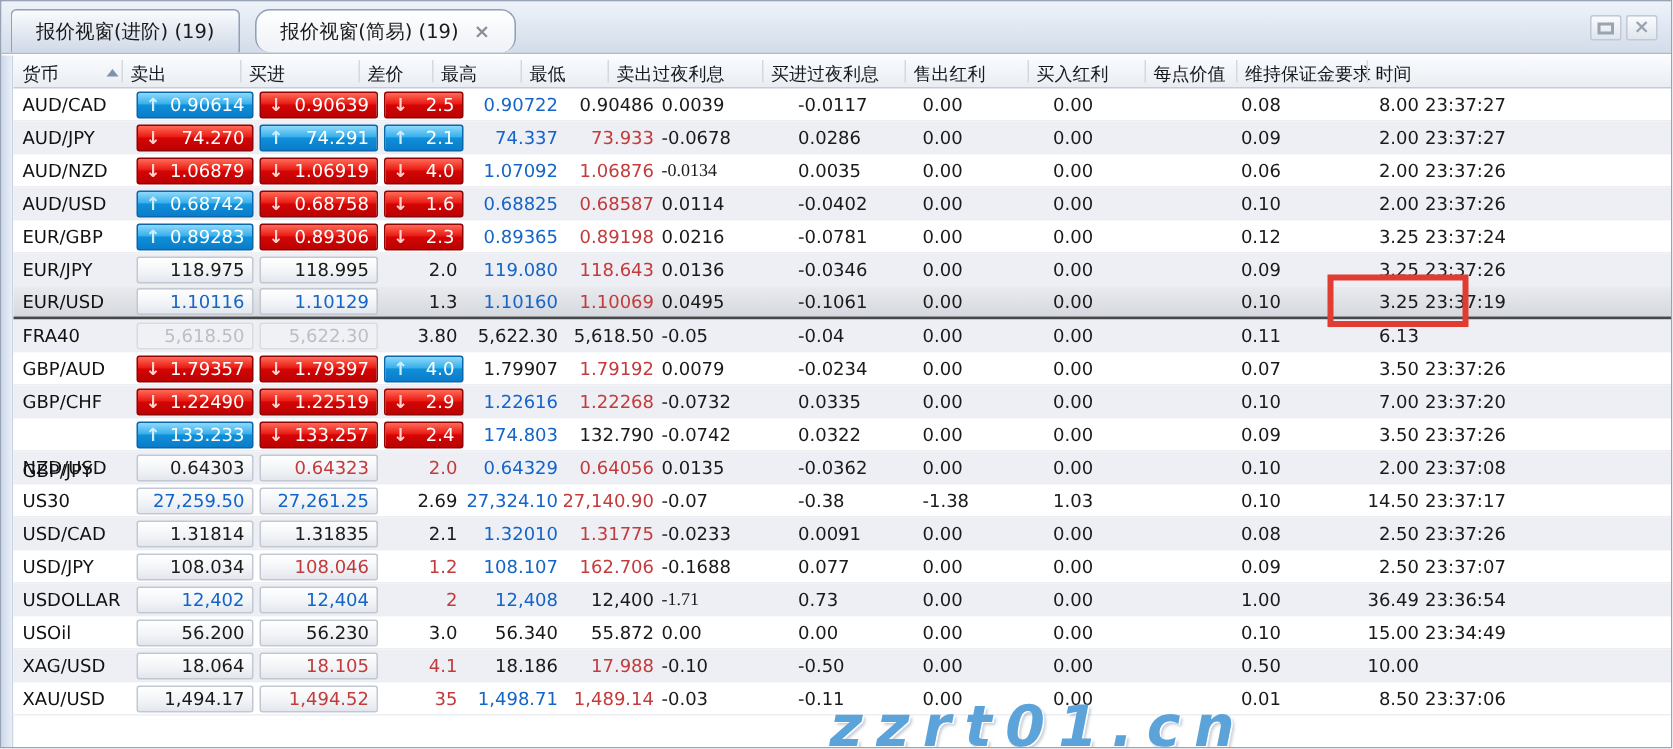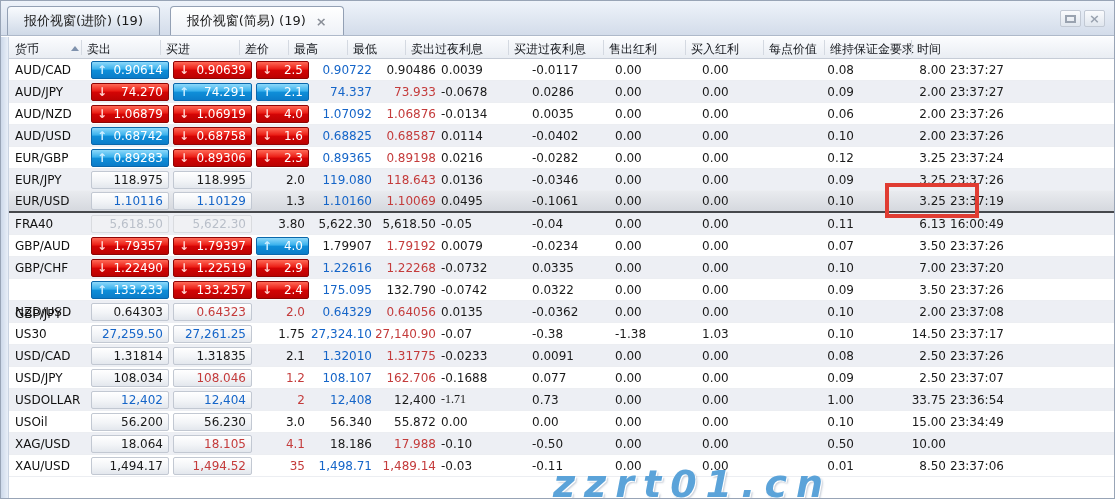--- a/index.html
+++ b/index.html
@@ -6,21 +6,21 @@
   html,body { width:1115px; height:499px; overflow:hidden; }
   body { font-family:"DejaVu Sans","Liberation Sans",sans-serif; font-size:12px; color:#1a1a1a; }
   .window { position:relative; width:1115px; height:499px; background:#fff; border:1px solid #98a4b6; overflow:hidden; }
 
   
   .tabbar { position:relative; height:35px; background:linear-gradient(180deg,#eef3fa,#d3dcea); border-bottom:1px solid #aeb9ca; padding-top:5px; }
   .tab { display:inline-flex; align-items:center; height:29px; padding:0 16px; margin-left:6px;
          border:1px solid #93a0b4; border-bottom:none; border-radius:4px 4px 0 0;
          font-size:13px; vertical-align:bottom; cursor:default; }
   .tab.inactive { background:linear-gradient(180deg,#f9fbfe,#cfd9e7); }
-  .tab.active { background:linear-gradient(180deg,#ffffff,#eef1f7); position:relative; z-index:2; }
+  .tab.active { background:linear-gradient(180deg,#ffffff,#eef1f7); position:relative; z-index:2;border-radius:10px; }
   .tclose { margin-left:10px; color:#8a8f98; font-weight:bold; font-size:13px; line-height:1; cursor:pointer; }
   .winbtns { position:absolute; right:9px; top:9px; display:flex; gap:3px; }
   .wbtn { width:21px; height:17px; border:1px solid #c2c9d4; border-radius:2px;
           background:linear-gradient(180deg,#fafbfd,#e0e6ee); display:flex; align-items:center; justify-content:center; }
   .wrect { width:11px; height:8px; border:2px solid #9aa3b0; display:block; }
   .wx { color:#9aa3b0; font-weight:bold; font-size:13px; line-height:1; }
 
   
   .leftstrip { position:absolute; left:0; top:36px; width:8px; bottom:0;
                background:linear-gradient(90deg,#cdd9ea,#e9eff8); border-right:1px solid #c9d3e1; }
@@ -198,21 +198,21 @@
             </div>
           </div>
           <div class="cell c3" style="width: 57px;">
             <div class="pbtn b-down">
               <span class="arrow">↓</span>
               <span>4.0</span>
             </div>
           </div>
           <div class="cell c4 t-blue" style="width: 65px;">1.07092</div>
           <div class="cell c5 t-red" style="width: 63px;">1.06876</div>
-          <div class="cell c6 t-black" style="width: 90px;">-0.0134</div>
+          <div class="cell c6 t-black" style="width: 90px; font-family: Liberation Serif, serif;">-0.0134</div>
           <div class="cell c7 t-black" style="width: 72px;">0.0035</div>
           <div class="cell c8 t-black" style="width: 82px;">0.00</div>
           <div class="cell c9 t-black" style="width: 78px;">0.00</div>
           <div class="cell c10 t-black" style="width: 97px;">0.06</div>
           <div class="cell c11 t-black" style="width: 91px;">2.00</div>
           <div class="cell c12 t-black" style="width: 167px;">23:37:26</div>
         </div>
         <div class="trow alt">
           <div class="cell c0" style="width: 80px;">AUD/USD</div>
           <div class="cell c1" style="width: 82px;">
@@ -259,21 +259,21 @@
           </div>
           <div class="cell c3" style="width: 57px;">
             <div class="pbtn b-down">
               <span class="arrow">↓</span>
               <span>2.3</span>
             </div>
           </div>
           <div class="cell c4 t-blue" style="width: 65px;">0.89365</div>
           <div class="cell c5 t-red" style="width: 63px;">0.89198</div>
           <div class="cell c6 t-black" style="width: 90px;">0.0216</div>
-          <div class="cell c7 t-black" style="width: 72px;">-0.0282</div>
+          <div class="cell c7 t-black" style="width: 72px;">-0.0781</div>
           <div class="cell c8 t-black" style="width: 82px;">0.00</div>
           <div class="cell c9 t-black" style="width: 78px;">0.00</div>
           <div class="cell c10 t-black" style="width: 97px;">0.12</div>
           <div class="cell c11 t-black" style="width: 91px;">3.25</div>
           <div class="cell c12 t-black" style="width: 167px;">23:37:24</div>
         </div>
         <div class="trow alt">
           <div class="cell c0" style="width: 80px;">EUR/JPY</div>
           <div class="cell c1" style="width: 82px;">
             <div class="pbtn b-plain">
@@ -339,21 +339,20 @@
             <span class="sptext t-black">3.80</span>
           </div>
           <div class="cell c4 t-black" style="width: 65px;">5,622.30</div>
           <div class="cell c5 t-black" style="width: 63px;">5,618.50</div>
           <div class="cell c6 t-black" style="width: 90px;">-0.05</div>
           <div class="cell c7 t-black" style="width: 72px;">-0.04</div>
           <div class="cell c8 t-black" style="width: 82px;">0.00</div>
           <div class="cell c9 t-black" style="width: 78px;">0.00</div>
           <div class="cell c10 t-black" style="width: 97px;">0.11</div>
           <div class="cell c11 t-black" style="width: 91px;">6.13</div>
-          <div class="cell c12 t-black" style="width: 167px;">16:00:49</div>
         </div>
         <div class="trow">
           <div class="cell c0" style="width: 80px;">GBP/AUD</div>
           <div class="cell c1" style="width: 82px;">
             <div class="pbtn b-down">
               <span class="arrow">↓</span>
               <span>1.79357</span>
             </div>
           </div>
           <div class="cell c2" style="width: 83px;">
@@ -421,21 +420,21 @@
               <span class="arrow">↓</span>
               <span>133.257</span>
             </div>
           </div>
           <div class="cell c3" style="width: 57px;">
             <div class="pbtn b-down">
               <span class="arrow">↓</span>
               <span>2.4</span>
             </div>
           </div>
-          <div class="cell c4 t-blue" style="width: 65px;">175.095</div>
+          <div class="cell c4 t-blue" style="width: 65px;">174.803</div>
           <div class="cell c5 t-black" style="width: 63px;">132.790</div>
           <div class="cell c6 t-black" style="width: 90px;">-0.0742</div>
           <div class="cell c7 t-black" style="width: 72px;">0.0322</div>
           <div class="cell c8 t-black" style="width: 82px;">0.00</div>
           <div class="cell c9 t-black" style="width: 78px;">0.00</div>
           <div class="cell c10 t-black" style="width: 97px;">0.09</div>
           <div class="cell c11 t-black" style="width: 91px;">3.50</div>
           <div class="cell c12 t-black" style="width: 167px;">23:37:26</div>
         </div>
         <div class="trow alt">
@@ -469,21 +468,21 @@
             <div class="pbtn b-plain blue">
               <span>27,259.50</span>
             </div>
           </div>
           <div class="cell c2" style="width: 83px;">
             <div class="pbtn b-plain blue">
               <span>27,261.25</span>
             </div>
           </div>
           <div class="cell c3" style="width: 57px;">
-            <span class="sptext t-black">1.75</span>
+            <span class="sptext t-black">2.69</span>
           </div>
           <div class="cell c4 t-blue" style="width: 65px;">27,324.10</div>
           <div class="cell c5 t-red" style="width: 63px;">27,140.90</div>
           <div class="cell c6 t-black" style="width: 90px;">-0.07</div>
           <div class="cell c7 t-black" style="width: 72px;">-0.38</div>
           <div class="cell c8 t-black" style="width: 82px;">-1.38</div>
           <div class="cell c9 t-black" style="width: 78px;">1.03</div>
           <div class="cell c10 t-black" style="width: 97px;">0.10</div>
           <div class="cell c11 t-black" style="width: 91px;">14.50</div>
           <div class="cell c12 t-black" style="width: 167px;">23:37:17</div>
@@ -553,21 +552,21 @@
           <div class="cell c3" style="width: 57px;">
             <span class="sptext t-red">2</span>
           </div>
           <div class="cell c4 t-blue" style="width: 65px;">12,408</div>
           <div class="cell c5 t-black" style="width: 63px;">12,400</div>
           <div class="cell c6 t-black" style="width: 90px; font-family: Liberation Serif, serif;">-1.71</div>
           <div class="cell c7 t-black" style="width: 72px;">0.73</div>
           <div class="cell c8 t-black" style="width: 82px;">0.00</div>
           <div class="cell c9 t-black" style="width: 78px;">0.00</div>
           <div class="cell c10 t-black" style="width: 97px;">1.00</div>
-          <div class="cell c11 t-black" style="width: 91px;">33.75</div>
+          <div class="cell c11 t-black" style="width: 91px;">36.49</div>
           <div class="cell c12 t-black" style="width: 167px;">23:36:54</div>
         </div>
         <div class="trow">
           <div class="cell c0" style="width: 80px;">USOil</div>
           <div class="cell c1" style="width: 82px;">
             <div class="pbtn b-plain">
               <span>56.200</span>
             </div>
           </div>
           <div class="cell c2" style="width: 83px;">

